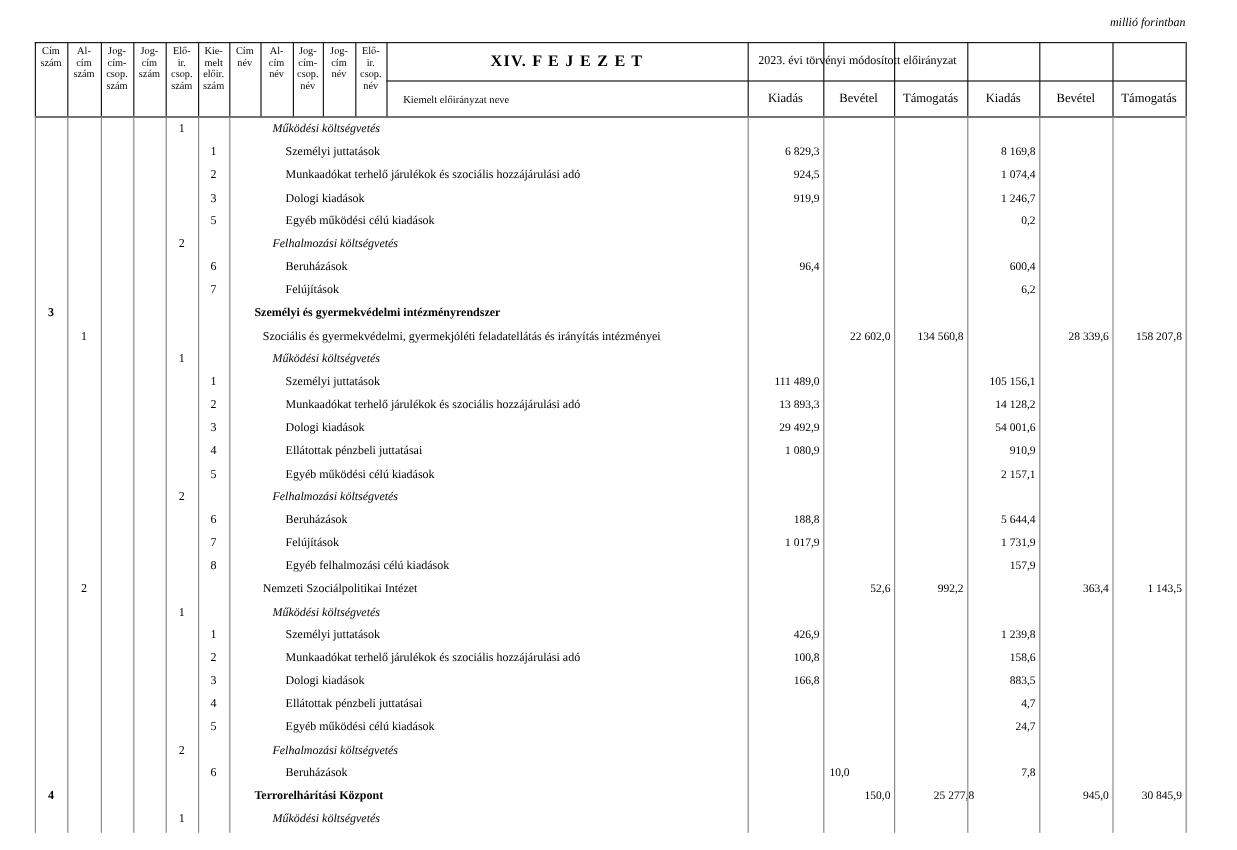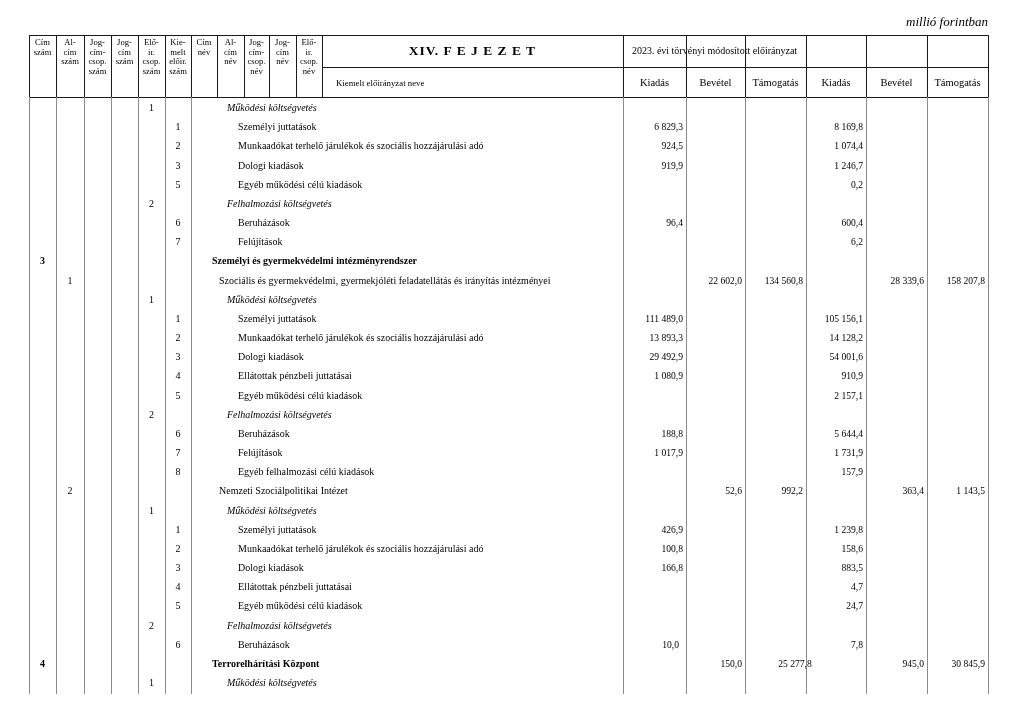--- a/index.html
+++ b/index.html
@@ -1,20 +1,20 @@
 <!DOCTYPE html>
 <html><head>
 <meta charset="utf-8">
 <style>
   html,body{margin:0;padding:0;background:#fff;}
   body{width:1031px;height:708px;overflow:hidden;position:relative;
        font-family:"Liberation Serif","DejaVu Serif",serif;color:#000;}
   .page{position:absolute;left:0;top:0;width:1031px;height:708px;background:#fff;}
   .note{position:absolute;top:14px;left:823px;width:165px;text-align:right;
-        font-style:italic;font-size:13px;}
+        font-style:italic;font-size:10px;}
   .hline{position:absolute;height:1px;background:#1a1a1a;}
   .vline-h{position:absolute;width:1px;background:#1a1a1a;}
   .vline-b{position:absolute;width:1px;background:#8a8a8a;}
   .col-head{position:absolute;top:36px;height:60px;text-align:center;
         font-size:8.6px;line-height:9.6px;white-space:pre-line;padding-top:2px;}
   .title-cell{position:absolute;left:323px;top:35px;width:299px;height:32px;
         display:flex;align-items:center;justify-content:center;
         font-weight:bold;font-size:13.5px;letter-spacing:1px;}
   .namecol-cell{position:absolute;left:336px;top:67px;width:280px;height:31px;
         display:flex;align-items:center;font-size:8.8px;}
@@ -238,21 +238,21 @@
         <span class="name-cell name-kiemelt" style="left: 238px;">Egyéb működési célú kiadások</span>
         <span class="val-cell" style="left: 808px; width: 55px;">24,7</span>
       </div>
       <div class="data-row" style="top: 615.59px;">
         <span class="num-cell" style="left: 138px; width: 27px;">2</span>
         <span class="name-cell name-csoport" style="left: 227px;">Felhalmozási költségvetés</span>
       </div>
       <div class="data-row" style="top: 634.76px;">
         <span class="num-cell" style="left: 165px; width: 26px;">6</span>
         <span class="name-cell name-kiemelt" style="left: 238px;">Beruházások</span>
-        <span class="val-cell" style="left: 621px; width: 58px;">10,0</span>
+        <span class="val-cell" style="left: 650px; width: 58px;">10,0</span>
         <span class="val-cell" style="left: 808px; width: 55px;">7,8</span>
       </div>
       <div class="data-row" style="top: 653.93px;">
         <span class="num-cell num-bold" style="left: 29px; width: 27px;">4</span>
         <span class="name-cell name-cim" style="left: 212px;">Terrorelhárítási Központ</span>
         <span class="val-cell" style="left: 688px; width: 54px;">150,0</span>
         <span class="val-cell" style="left: 767px; width: 56px; text-align: center;">25 277,8</span>
         <span class="val-cell" style="left: 868px; width: 56px;">945,0</span>
         <span class="val-cell" style="left: 929px; width: 56px;">30 845,9</span>
       </div>

